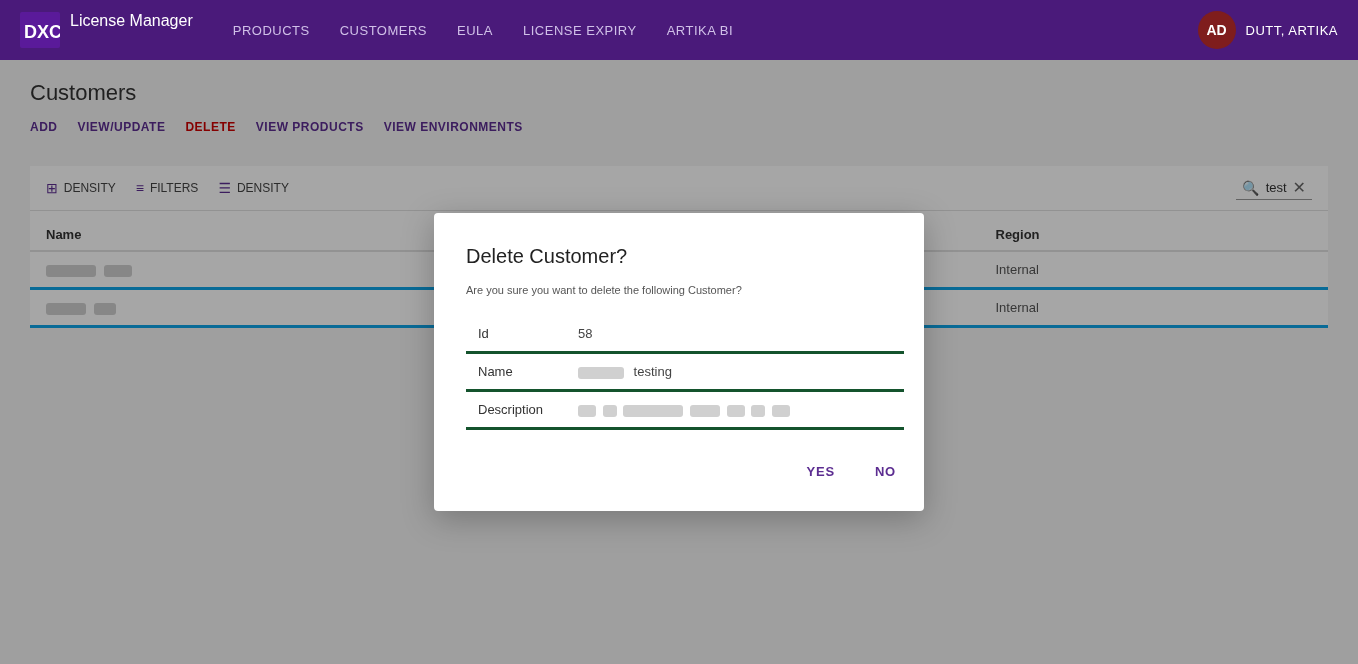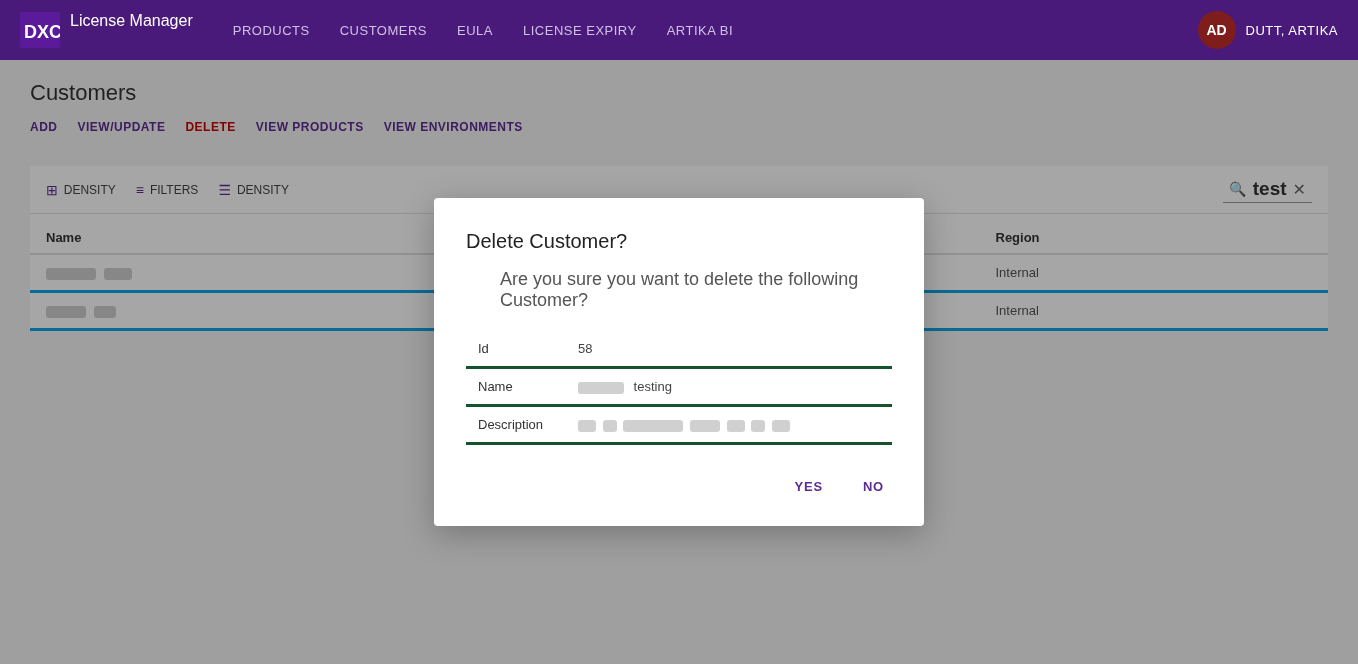--- a/index.html
+++ b/index.html
@@ -123,21 +123,21 @@
     }
     .search-area {
       margin-left: auto;
       display: flex;
       align-items: center;
       border-bottom: 1px solid #999;
       padding: 2px 6px;
       gap: 6px;
     }
     .search-icon { color: #666; font-size: 14px; }
-    .search-value { font-size: 19px; color: #333; font-weight: bold; }
+    .search-value { font-size: 13px; color: #333; }
     .search-clear { color: #666; cursor: pointer; font-size: 16px; }
 
     .table-container {
       background: white;
       width: 100%;
     }
     .table-header {
       display: grid;
       grid-template-columns: 1fr 1fr 1fr 1fr;
       border-bottom: 2px solid #e0e0e0;
@@ -177,36 +177,35 @@
       display: flex;
       align-items: center;
       justify-content: center;
       z-index: 100;
     }
 
     
     .dialog {
       background: white;
       border-radius: 4px;
-      padding: 32px 32px 28px 32px;
+      padding: 32px 20px 28px 32px;
       width: 490px;
       box-shadow: 0 8px 32px rgba(0,0,0,0.25);
       position: relative;
     }
     .dialog-title {
       font-size: 20px;
       font-weight: 500;
       color: #222;
       margin-bottom: 16px;
     }
     .dialog-subtitle {
-      font-size: 18px;
+      font-size: 11px;
       color: #555;
       margin-bottom: 20px;
-      margin-left: 34px;
     }
     .dialog-table {
       width: 100%;
       border-collapse: collapse;
       margin-bottom: 30px;
     }
     .dialog-table td {
       padding: 10px 12px;
       font-size: 13px;
       color: #444;

